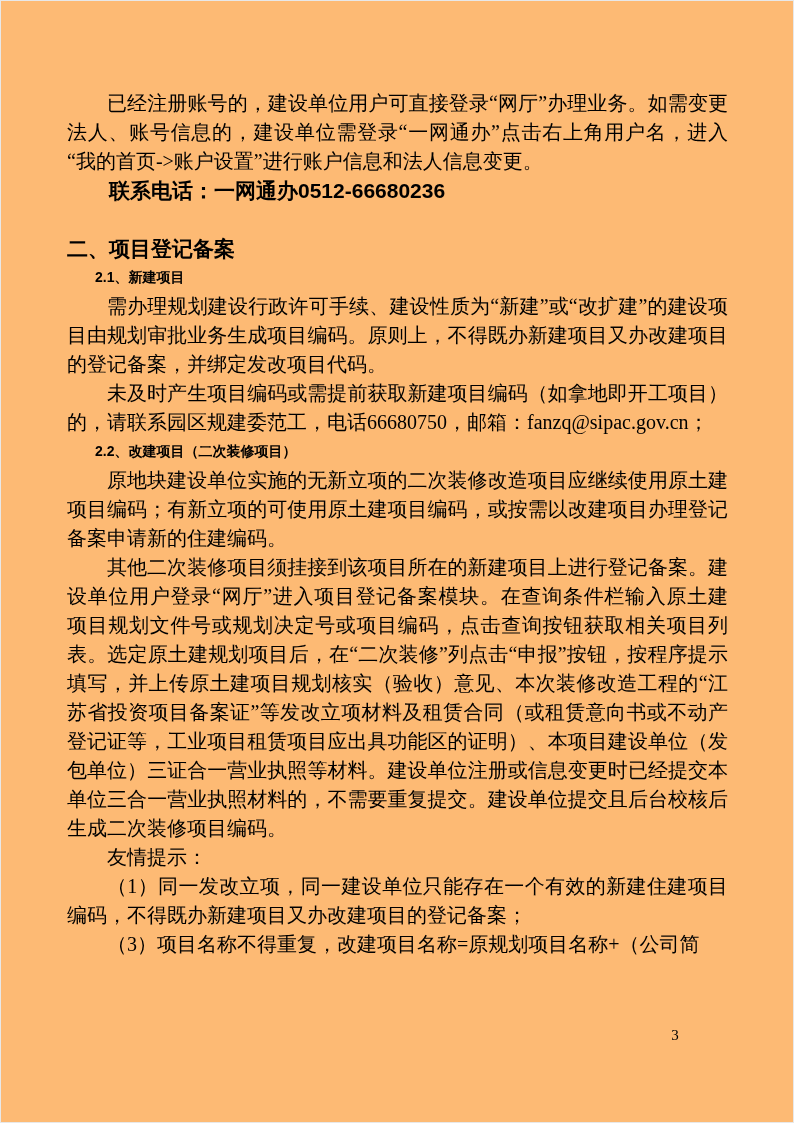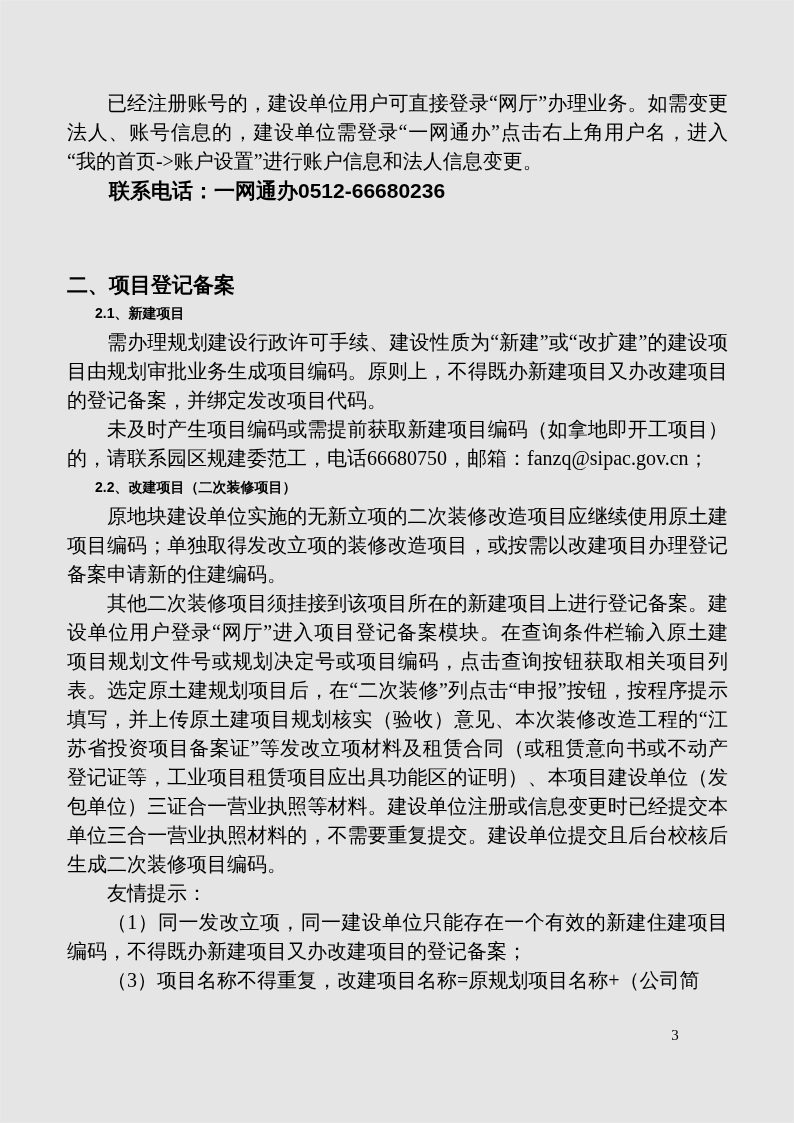--- a/index.html
+++ b/index.html
@@ -2,21 +2,21 @@
 <html lang="zh"><head>
 <meta charset="utf-8">
 <style>
   * { margin: 0; padding: 0; box-sizing: border-box; }
   html, body { background: #ffffff; }
   .page {
     position: relative;
     width: 794px;
     height: 1123px;
     margin: 0 auto;
-    background: #e5e5e5;
+    background: #fdba74;
     color: #000000;
     font-family: "Liberation Serif", serif;
     overflow: hidden;
     border: 1px solid #e8e8e8;
   }
   .content {
     position: absolute;
     left: 66px;
     top: 88px;
     width: 661px;
@@ -26,21 +26,20 @@
     line-height: 29px;
     text-align: justify;
     letter-spacing: 0;
   }
   .indent { text-indent: 2em; }
   .heading-1 {
     font-family: "Liberation Sans", sans-serif;
     font-weight: bold;
     font-size: 21px;
     line-height: 29px;
-    margin-top: 36px;
   }
   .heading-2 {
     font-family: "Liberation Sans", sans-serif;
     font-weight: bold;
     font-size: 14px;
     line-height: 29px;
     text-indent: 2em;
   }
   .bold-line {
     font-family: Liberation Sans, sans-serif;
@@ -83,21 +82,21 @@
     <div class="heading-1">二、项目登记备案</div>
 
     <div class="heading-2">2.1、新建项目</div>
 
     <p class="body-para indent">需办理规划建设行政许可手续、建设性质为“新建”或“改扩建”的建设项目由规划审批业务生成项目编码。原则上，不得既办新建项目又办改建项目的登记备案，并绑定发改项目代码。</p>
 
     <p class="body-para indent">未及时产生项目编码或需提前获取新建项目编码（如拿地即开工项目）的，请联系园区规建委范工，电话66680750，邮箱：fanzq@sipac.gov.cn；</p>
 
     <div class="heading-2">2.2、改建项目（二次装修项目）</div>
 
-    <p class="body-para indent">原地块建设单位实施的无新立项的二次装修改造项目应继续使用原土建项目编码；单独取得发改立项的装修改造项目，或按需以改建项目办理登记备案申请新的住建编码。</p>
+    <p class="body-para indent">原地块建设单位实施的无新立项的二次装修改造项目应继续使用原土建项目编码；有新立项的可使用原土建项目编码，或按需以改建项目办理登记备案申请新的住建编码。</p>
 
     <p class="body-para indent">其他二次装修项目须挂接到该项目所在的新建项目上进行登记备案。建设单位用户登录“网厅”进入项目登记备案模块。在查询条件栏输入原土建 项目规划文件号或规划决定号或项目编码，点击查询按钮获取相关项目列表。选定原土建规划项目后，在“二次装修”列点击“申报”按钮，按程序提示 填写，并上传原土建项目规划核实（验收）意见、本次装修改造工程的“江苏省投资项目备案证”等发改立项材料及租赁合同（或租赁意向书或不动产登记证等，工业项目租赁项目应出具功能区的证明）、本项目建设单位（发 包单位）三证合一营业执照等材料。建设单位注册或信息变更时已经提交本 单位三合一营业执照材料的，不需要重复提交。建设单位提交且后台校核后生成二次装修项目编码。</p>
 
     <p class="tips-heading">友情提示：</p>
 
     <p class="body-para indent">（1）同一发改立项，同一建设单位只能存在一个有效的新建住建项目编码，不得既办新建项目又办改建项目的登记备案；</p>
 
 
     <p class="body-para indent">（3）项目名称不得重复，改建项目名称=原规划项目名称+（公司简</p>
 

